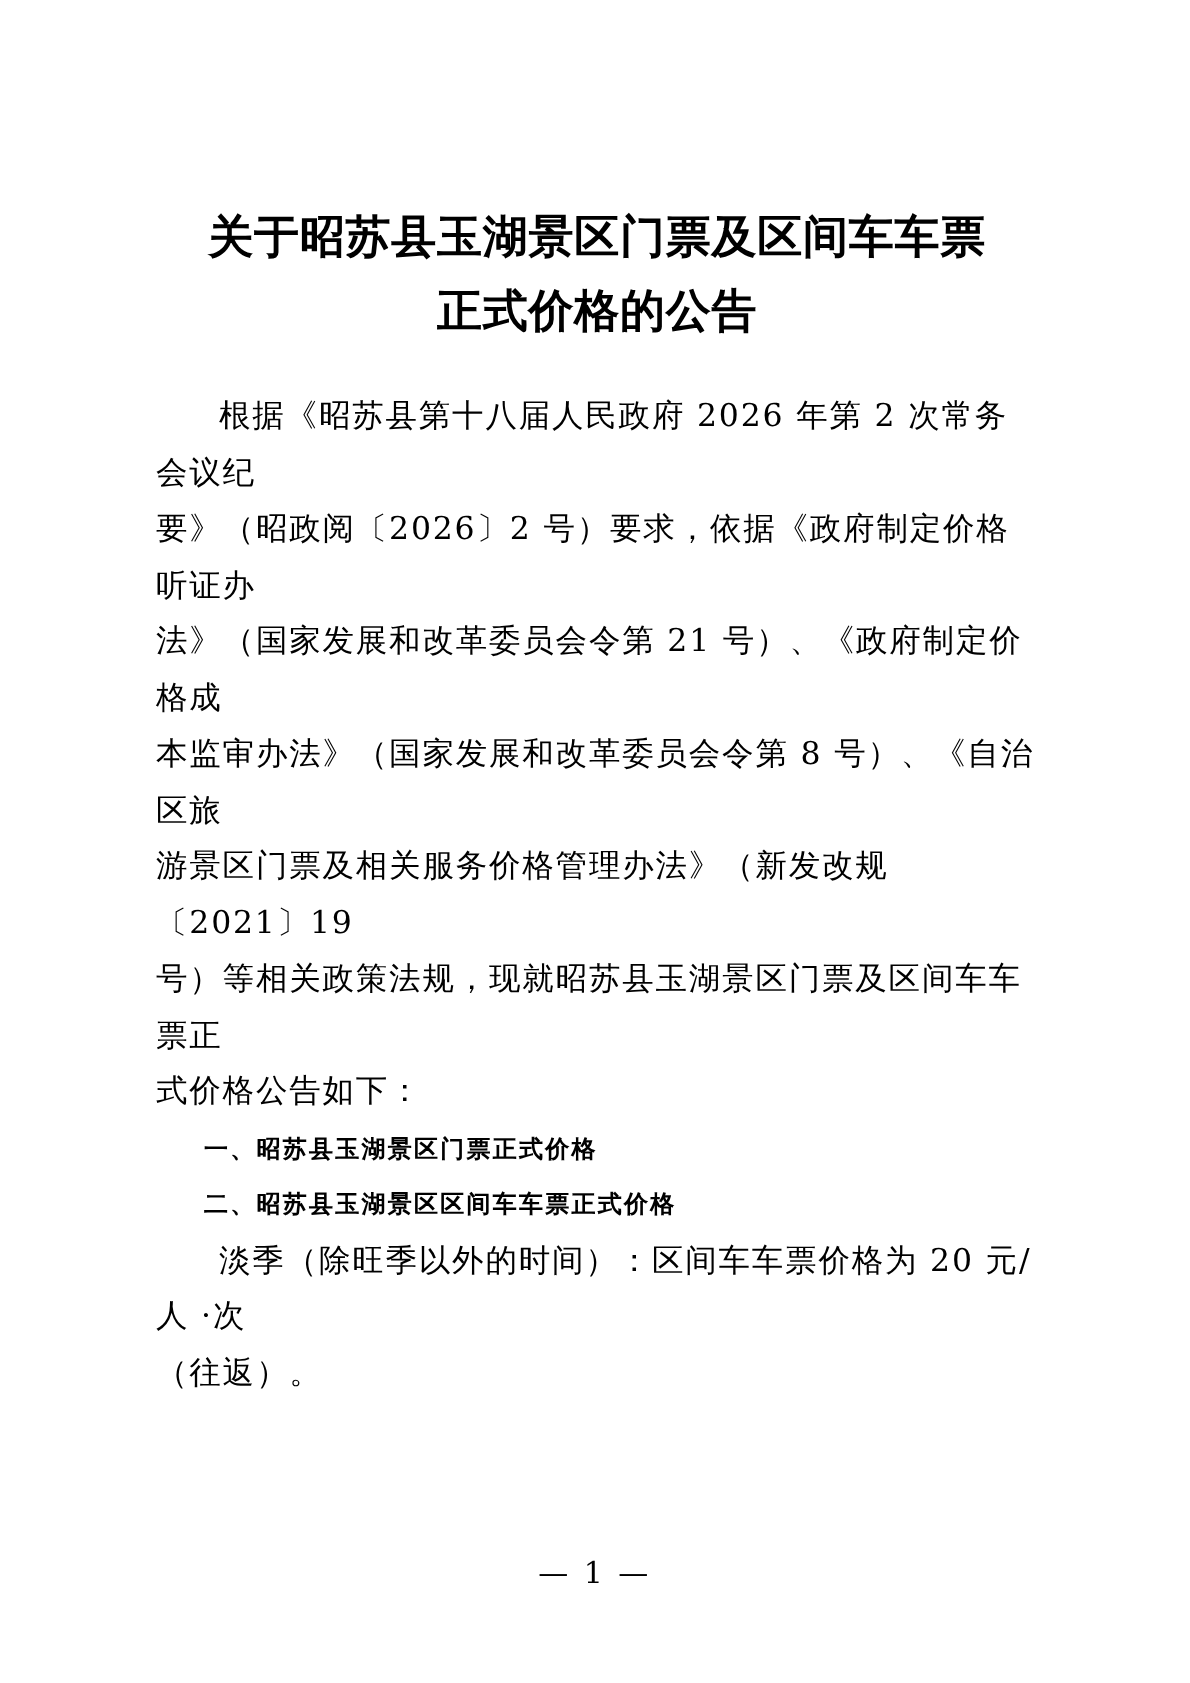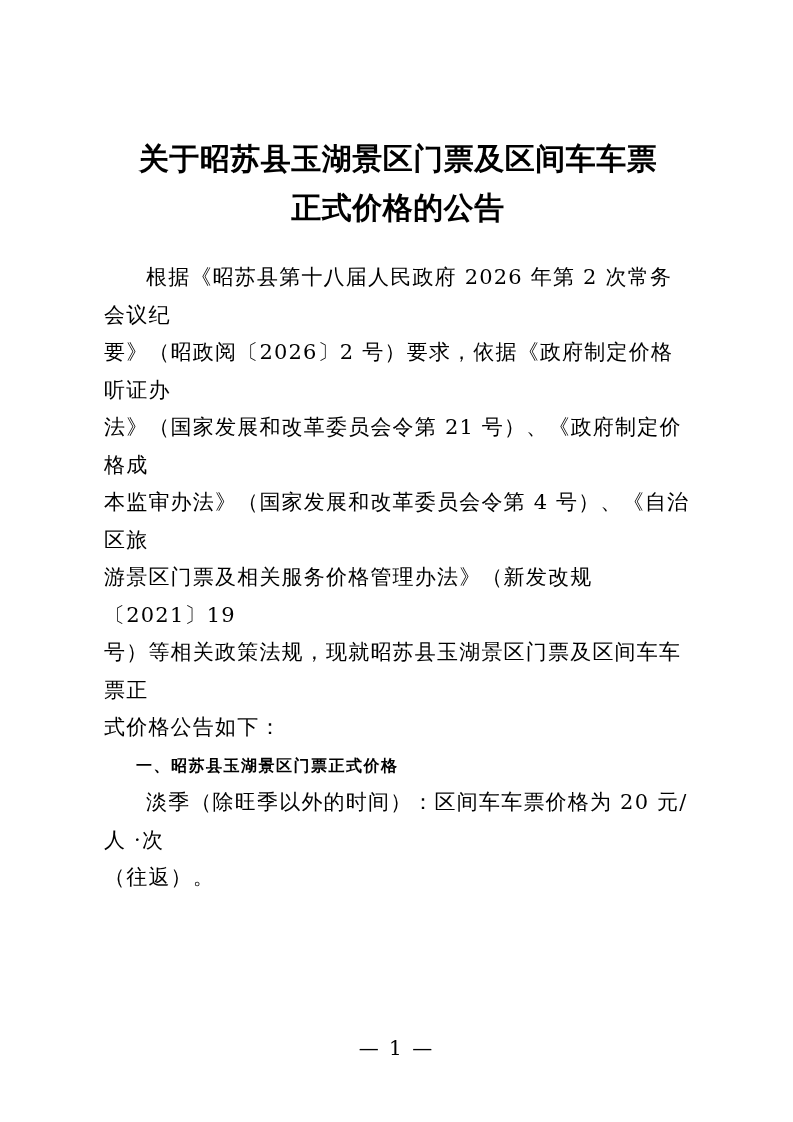--- a/index.html
+++ b/index.html
@@ -65,27 +65,28 @@
   <div class="content">
 
     <div class="doc-title">关于昭苏县玉湖景区门票及区间车车票
 正式价格的公告</div>
 
     <div class="doc-body">
 
       <div class="para">根据《昭苏县第十八届人民政府 2026 年第 2 次常务会议纪
 要》（昭政阅〔2026〕2 号）要求，依据《政府制定价格听证办
 法》（国家发展和改革委员会令第 21 号）、《政府制定价格成
-本监审办法》（国家发展和改革委员会令第 4 号）、《自治区旅
+本监审办法》（国家发展和改革委员会令第 8 号）、《自治区旅
 游景区门票及相关服务价格管理办法》（新发改规〔2021〕19
 号）等相关政策法规，现就昭苏县玉湖景区门票及区间车车票正
 式价格公告如下：</div>
 
       <div class="sec-heading">一、昭苏县玉湖景区门票正式价格</div>
 
+      <div class="sec-heading">二、昭苏县玉湖景区区间车车票正式价格</div>
       <div class="para">淡季（除旺季以外的时间）：区间车车票价格为 20 元/人 ·次
 （往返）。</div>
 
     </div>
   </div>
 
   <div class="footer">— 1 —</div>
 </div>
 
 </body></html>

